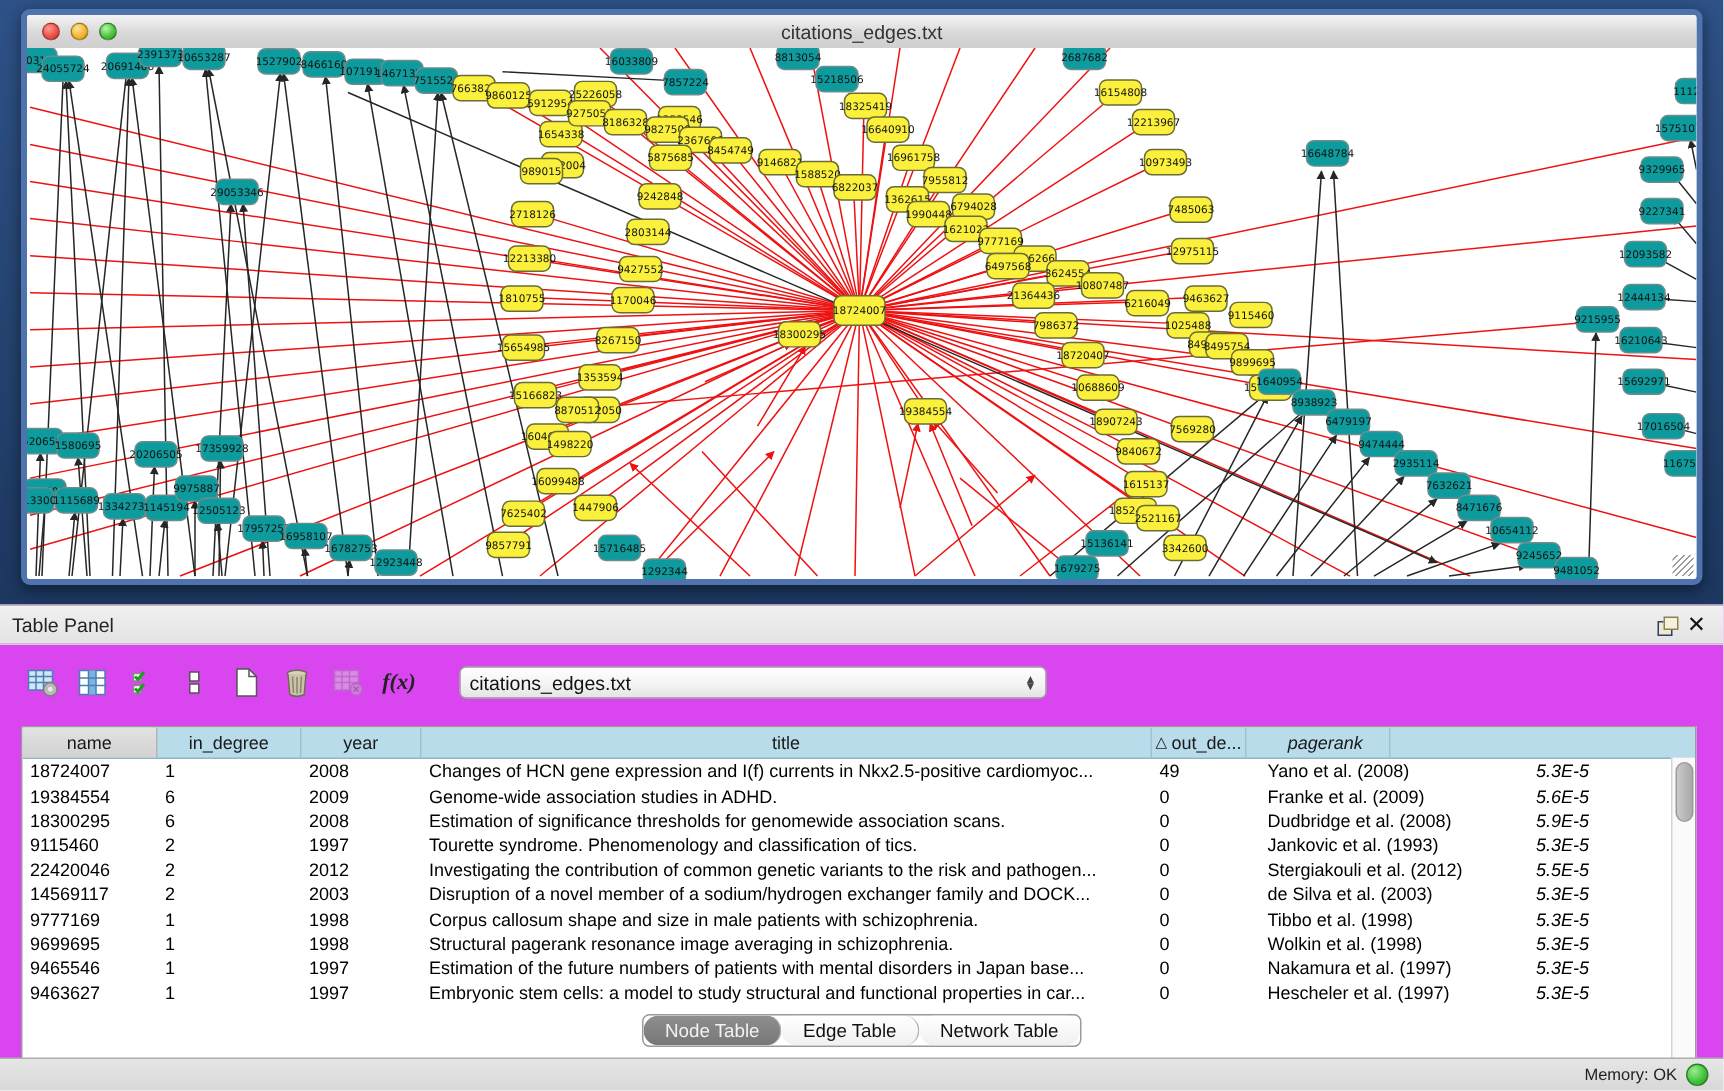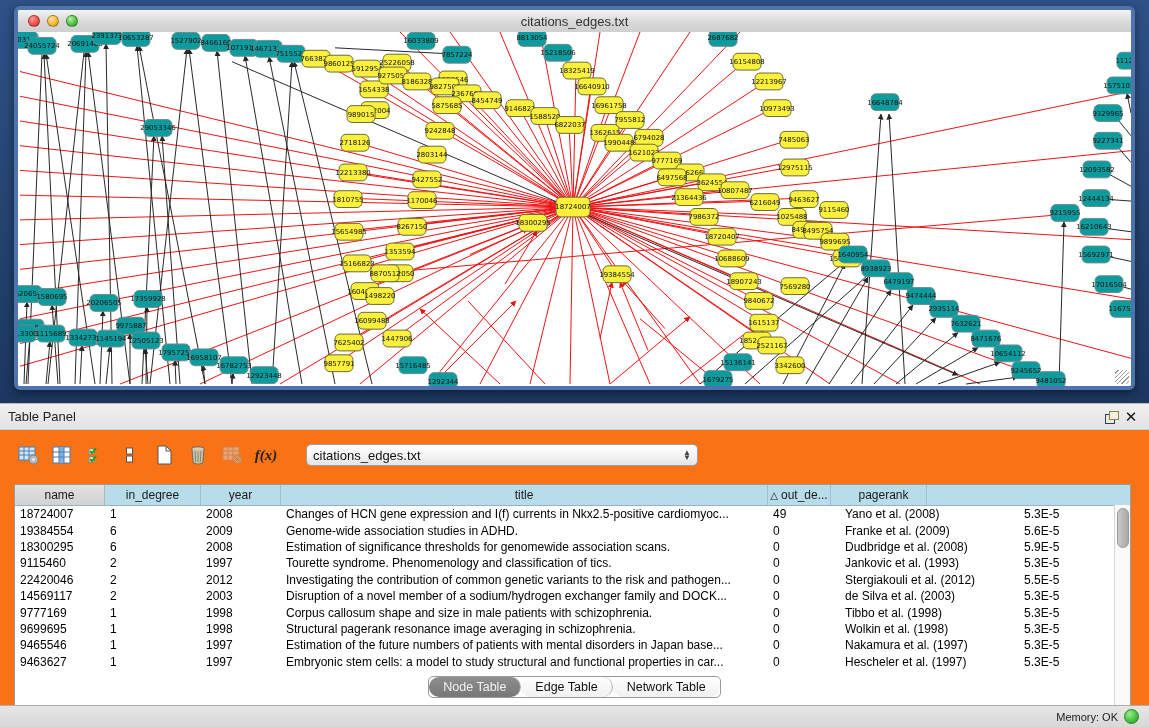--- a/index.html
+++ b/index.html
@@ -26,21 +26,21 @@
   svg.graph{position:absolute;inset:0;width:100%;height:100%;}
   .edge-r{stroke:#ee1111;stroke-width:1;}
   .edge-k{stroke:#262626;stroke-width:1;}
   .node-y{fill:#fbf13c;stroke:#6b6b35;stroke-width:1;}
   .node-t{fill:#0e9b9d;stroke:#6f8c8c;stroke-width:1;}
   .nlabel{font-family:"DejaVu Sans",sans-serif;font-size:7px;fill:#111;text-anchor:middle;}
   .grip{position:absolute;right:2px;bottom:2px;width:14px;height:14px;
     background:repeating-linear-gradient(135deg,transparent 0 2px,#9a9a9a 2px 3px);}
   
   .table-panel{position:absolute;left:0;top:403px;width:1149px;height:302px;
-    background:#f97316;border-top:1px solid #b9b9b9;}
+    background:#d946ef;border-top:1px solid #b9b9b9;}
   .panel-head{height:25px;display:flex;align-items:center;padding:0 8px;
     background:linear-gradient(180deg,#f0f0f0,#e3e3e3);border-bottom:1px solid #cfcfcf;}
   .panel-title{font-size:13px;color:#222;}
   .panel-head-sp{flex:1;}
   .ph-btn{width:20px;height:18px;display:flex;align-items:center;justify-content:center;cursor:default;}
   .float-ic{position:relative;width:12px;height:11px;}
   .float-ic .sq1{position:absolute;left:0;top:3px;width:8px;height:8px;border:1.5px solid #28406b;background:#efe9d2;}
   .float-ic .sq2{position:absolute;left:4px;top:0;width:8px;height:7px;border:1.5px solid #8a8455;background:#f4f0dc;}
   .close-x{font-size:15px;font-weight:bold;color:#111;line-height:1;}
   .toolbar{display:flex;align-items:center;gap:10px;padding:14px 0 8px 16px;}
@@ -63,21 +63,21 @@
   .sortg{font-size:10px;margin-right:3px;}
   .tbody{font-size:12px;color:#000;}
   .trow{display:flex;height:16.4px;align-items:center;}
   .td{box-sizing:border-box;padding-left:5px;overflow:hidden;white-space:nowrap;text-overflow:clip;}
   .c-name{width:90px;}
   .c-in_degree{width:96px;}
   .c-year{width:80px;}
   .c-title{width:487px;}
   .c-out_degree{width:63px;}
   .c-short{width:183px;padding-left:14px;}
-  .c-pagerank{width:96px;padding-left:10px;}
+  .c-pagerank{width:96px;padding-left:10px;font-style:italic;}
   .vscroll{position:absolute;right:0;top:20px;bottom:0;width:15px;background:#fafafa;border-left:1px solid #d5d5d5;}
   .vthumb{position:absolute;left:2px;top:3px;width:10px;height:38px;border-radius:6px;
     background:linear-gradient(90deg,#c9c9c9,#a9a9a9);border:1px solid #9a9a9a;}
   
   .tabbar{position:absolute;left:0;right:0;top:272px;display:flex;justify-content:center;}
   .seg{display:flex;border:1px solid #9a9a9a;border-radius:5px;overflow:hidden;
     background:#fff;box-shadow:0 1px 0 rgba(255,255,255,.7);}
   .seg .tab{padding:3px 14px;font-size:12.5px;color:#111;border-right:1px solid #b0b0b0;
     background:linear-gradient(180deg,#ffffff,#f0f0f0);border-radius:10px;}
   .seg .tab:last-child{border-right:none;}

